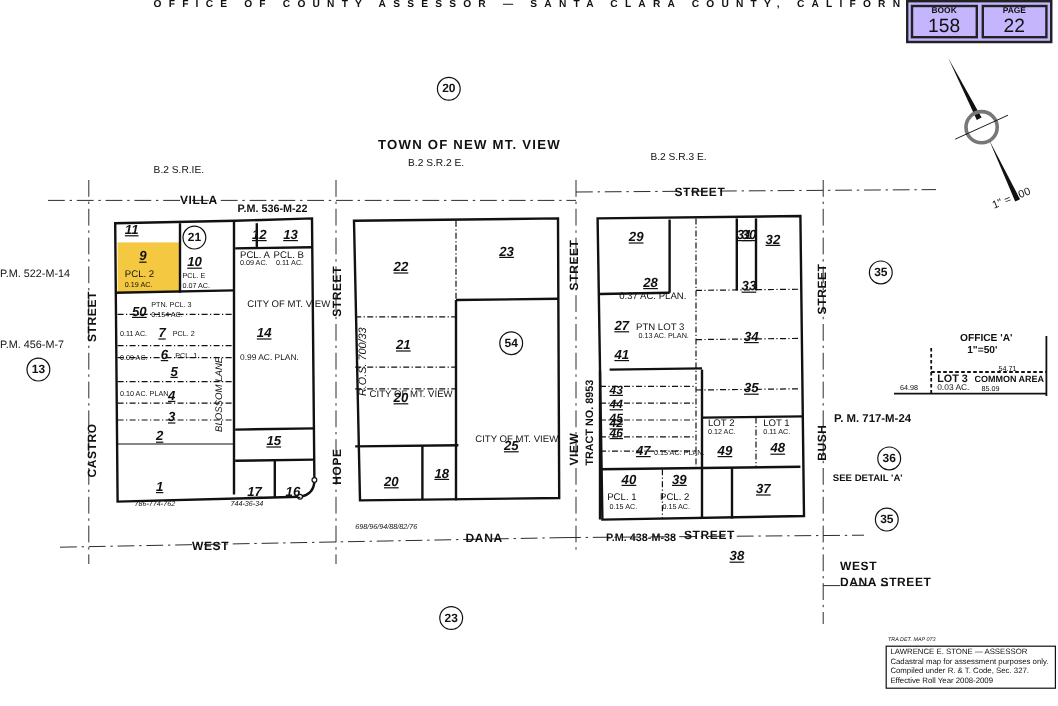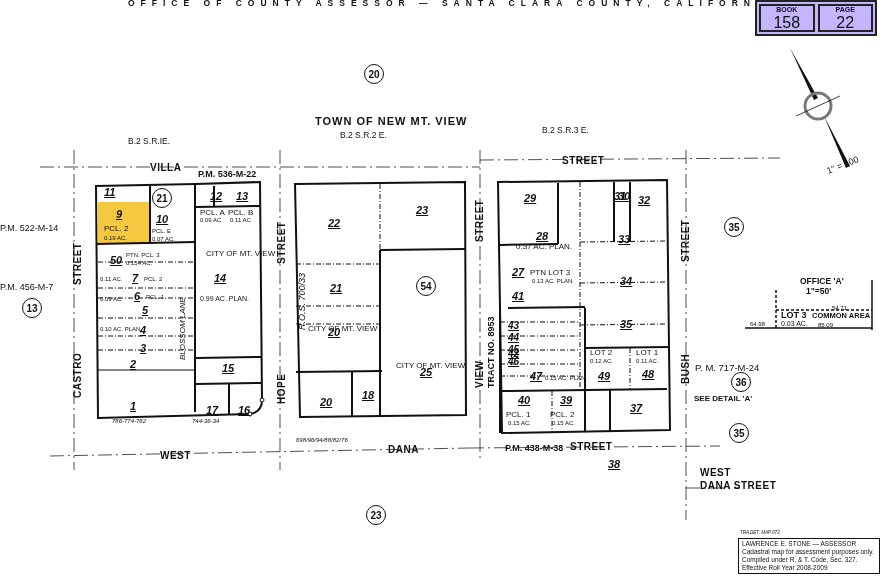--- a/index.html
+++ b/index.html
@@ -127,21 +127,21 @@
   <circle cx="250" cy="414" r="2" fill="#fff" stroke="#111"></circle>
 </svg>
 
 <div class="abs t" style="left:287px;top:115px;font-size:11px;font-weight:bold;letter-spacing:1px;margin-left:28px;">TOWN   OF   NEW   MT.  VIEW</div>
 <div class="abs t" style="left:128px;top:136px;font-size:8.5px;">B.2 S.R.IE.</div>
 <div class="abs t" style="left:340px;top:130px;font-size:8.5px;">B.2 S.R.2 E.</div>
 <div class="abs t" style="left:542px;top:125px;font-size:8.5px;">B.2 S.R.3 E.</div>
 <div class="abs t" style="left:198px;top:169px;font-size:9px;font-weight:bold;">P.M. 536-M-22</div>
 <div class="abs t" style="left:0px;top:223px;font-size:9px;">P.M. 522-M-14</div>
 <div class="abs t" style="left:0px;top:282px;font-size:9px;">P.M. 456-M-7</div>
-<div class="abs t" style="left:695px;top:362px;font-size:9.5px;">P. M. 717-M-24</div>
+<div class="abs t" style="left:695px;top:344px;font-size:9.5px;font-weight:bold;">P. M. 717-M-24</div>
 <div class="abs t" style="left:505px;top:443px;font-size:9px;font-weight:bold;">P.M. 438-M-38</div>
 <div class="abs t vert" style="left:297px;top:330px;font-size:9px;font-style:italic;">R.O.S. 700/33</div>
 <div class="abs t vert" style="left:486px;top:388px;font-size:9px;font-weight:bold;">TRACT NO. 8953</div>
 <div class="abs t" style="left:694px;top:394px;font-size:8px;font-weight:bold;">SEE DETAIL 'A'</div>
 
 <div class="abs circle" style="left:364px;top:64px;">20</div>
 <div class="abs circle" style="left:152px;top:188px;">21</div>
 <div class="abs circle" style="left:22px;top:298px;">13</div>
 <div class="abs circle" style="left:416px;top:276px;">54</div>
 <div class="abs circle" style="left:724px;top:217px;">35</div>

